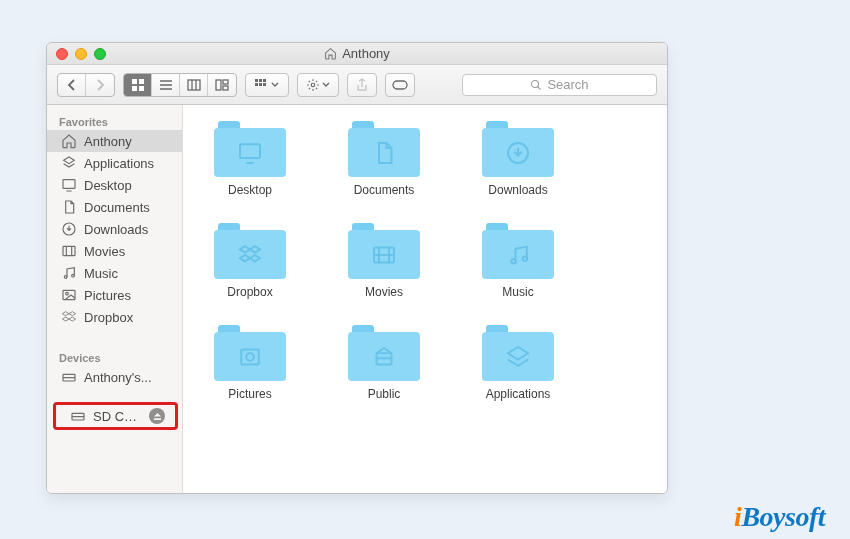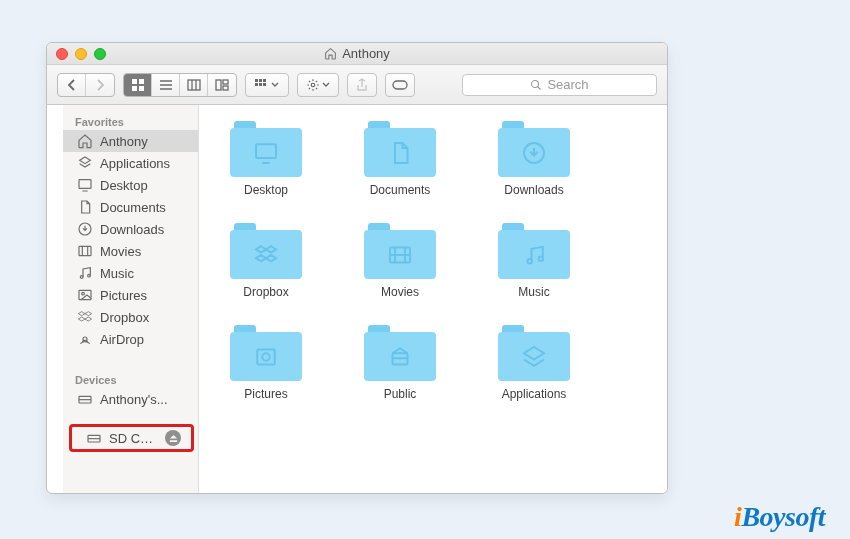--- a/index.html
+++ b/index.html
@@ -70,21 +70,21 @@
     background:linear-gradient(#fefefe,#f0f0f0); color:#6a6a6a;
   }
   .search-wrap { margin-left:auto;border-radius:9px; }
   .search {
     height:22px; width:195px;
     border:1px solid #c7c7c7; border-radius:4px;
     background:#fff; display:flex; align-items:center;
     padding:0 6px; color:#9a9a9a; font-size:13px; gap:5px;
     justify-content:center;
   }
-  .body { flex:1; display:flex; min-height:0;padding-left:16px; }
+  .body { flex:1; display:flex; min-height:0; }
   .sidebar {
     width:136px; background:#f6f5f4; border-right:1px solid #dedede;
     padding:7px 0 0 0; font-size:13px; color:#4a4a4a;
     overflow:hidden;
   }
   .section-label {
     font-size:11px; color:#8c8c8c; font-weight:600; padding:4px 10px 2px 12px;
   }
   .sb-item {
     display:flex; align-items:center; gap:7px; padding:3px 10px 3px 14px;
@@ -326,29 +326,20 @@
             <span class="sb-label">Pictures</span>
           </div>
           <div class="sb-item">
             <span class="sb-ico">
               <svg width="16" height="16" viewBox="0 0 24 24" fill="none" stroke="#6f6f6f" stroke-width="1.8">
                 <path d="M7 4l5 3-5 3-5-3zM17 4l5 3-5 3-5-3zM7 12l5 3-5 3-5-3zM17 12l5 3-5 3-5-3z" stroke-width="1.2"></path>
               </svg>
             </span>
             <span class="sb-label">Dropbox</span>
           </div>
-          <div class="sb-item">
-            <span class="sb-ico">
-              <svg width="16" height="16" viewBox="0 0 24 24" fill="none" stroke="#6f6f6f" stroke-width="1.8">
-                <circle cx="12" cy="12" r="3"></circle>
-                <path d="M5 19a10 10 0 0 1 14 0M8 16a6 6 0 0 1 8 0"></path>
-              </svg>
-            </span>
-            <span class="sb-label">AirDrop</span>
-          </div>
         </div>
       <div class="section-label" style="margin-top:20px">Devices</div>
       <div id="devices-list">
           <div class="sb-item">
             <span class="sb-ico">
               <svg width="16" height="16" viewBox="0 0 24 24" fill="none" stroke="#6f6f6f" stroke-width="1.8">
                 <rect x="3" y="8" width="18" height="10" rx="1"></rect>
                 <line x1="3" y1="13" x2="21" y2="13"></line>
               </svg>
             </span>

